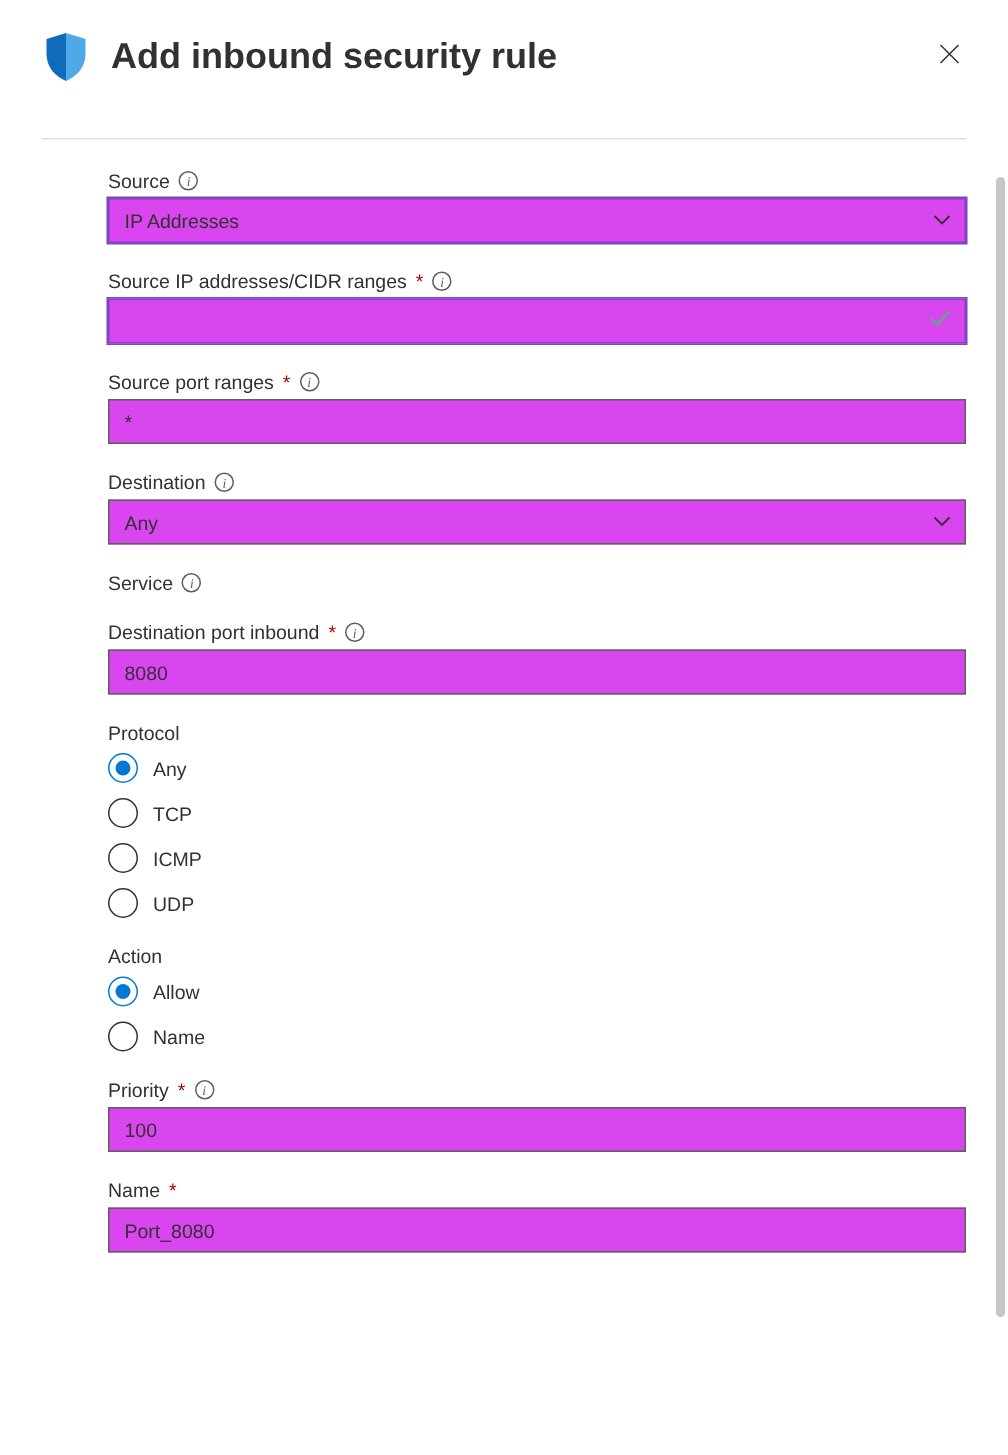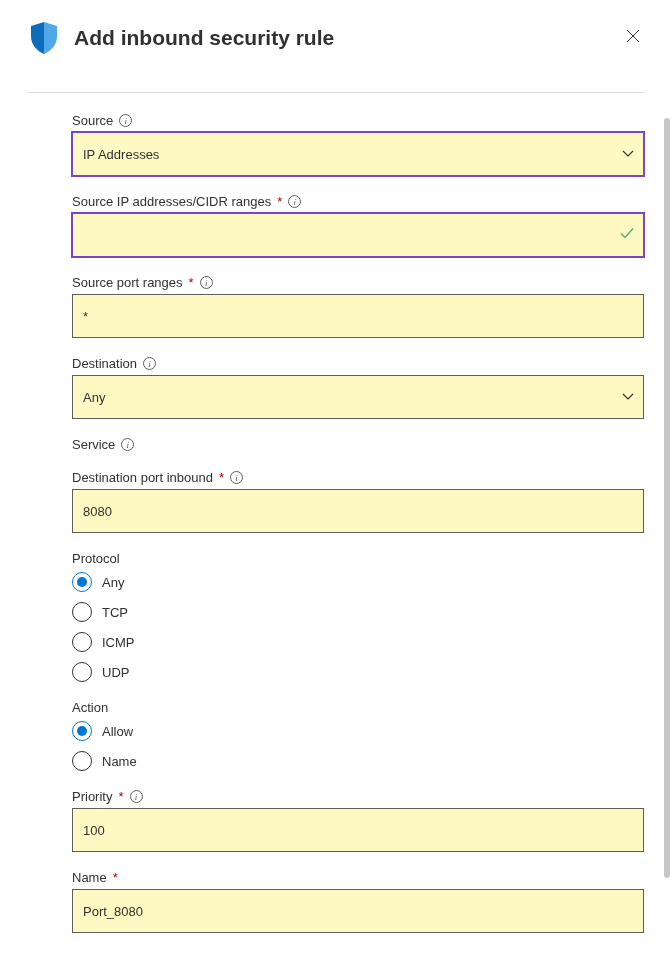--- a/index.html
+++ b/index.html
@@ -13,21 +13,21 @@
     }
     .header {
       display: flex;
       align-items: center;
       gap: 14px;
       padding-bottom: 36px;
       position: relative;
     }
     .shield-svg { width: 32px; height: 36px; flex-shrink: 0; }
     .title {
-      font-size: 21px;
+      font-size: 24px;
       font-weight: 600;
       color: #323130;
     }
     .close-x {
       position: absolute;
       right: 0;
       top: 4px;
       font-size: 18px;
       color: #605e5c;
       cursor: pointer;
@@ -62,25 +62,25 @@
       cursor: pointer;
       font-style: italic;
       font-family: serif;
     }
     .select-wrap, .input-wrap {
       position: relative;
       width: 100%;
     }
     .select, .text-input {
       width: 100%;
-      height: 44px;
+      height: 30px;
       padding: 4px 10px;
       font-size: 13px;
       border: 1px solid #605e5c;
-      background: #fef9c3;
+      background: #d946ef;
       color: #323130;
       font-family: inherit;
     }
     .select { padding-right: 32px; cursor: pointer; text-align: left; }
     .select.focused, .text-input.focused {
       border: 1px solid #7b45c4;
       outline: 1px solid #7b45c4;
     }
     .chevron {
       position: absolute;

